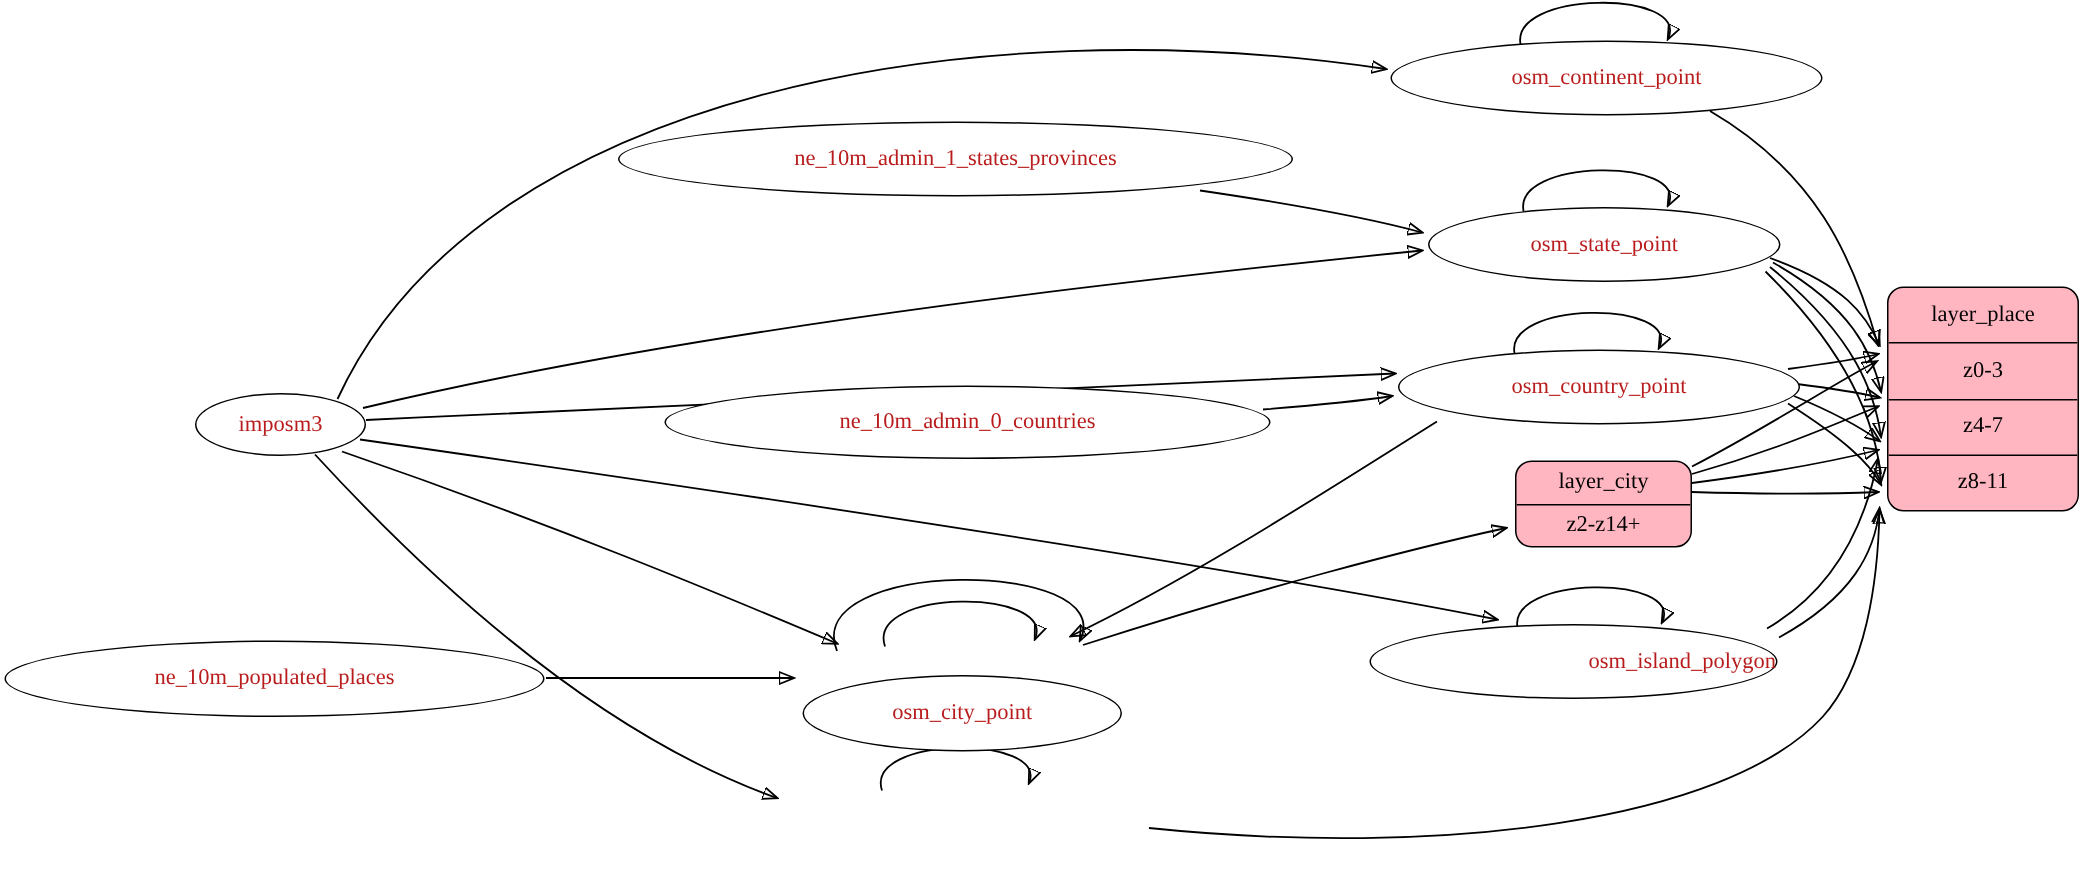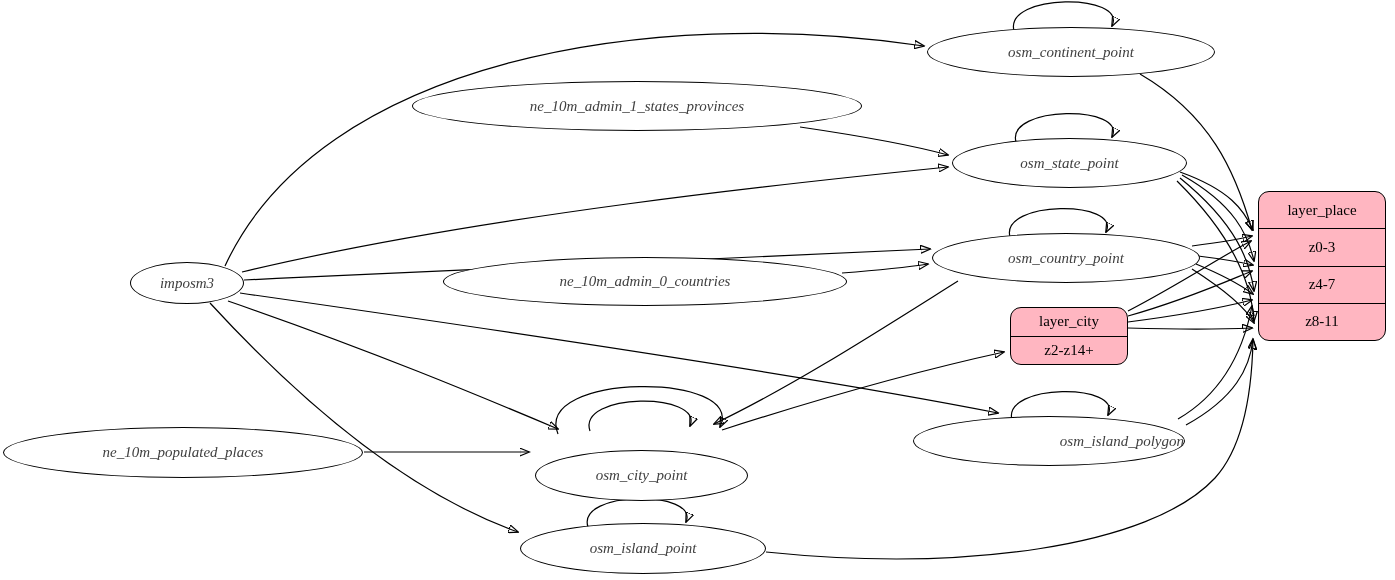--- a/index.html
+++ b/index.html
@@ -5,21 +5,21 @@
   html,body{margin:0;padding:0;}
   body{
     width:1395px;height:580px;position:relative;background:#ffffff;
     font-family:"Liberation Serif","DejaVu Serif",serif;
     overflow:hidden;
   }
   .stage{position:absolute;left:0;top:0;width:1395px;height:580px;}
   .node{
     position:absolute;border:1px solid #000;border-radius:50%;
     background:#fff;display:flex;align-items:center;justify-content:center;
-    font-size:15px;color:#404040;box-sizing:border-box;white-space:nowrap;font-style:italic;
+    font-size:15px;color:#b91c1c;box-sizing:border-box;white-space:nowrap;
   }
   .record{
     position:absolute;border:1.5px solid #000;border-radius:11px;
     background:#ffb6c1;box-sizing:border-box;overflow:hidden;
     display:flex;flex-direction:column;font-size:15px;color:#000;
   }
   .record .row{
     flex:1;display:flex;align-items:center;justify-content:center;
     border-top:1.2px solid #000;white-space:nowrap;
   }
@@ -107,23 +107,20 @@
   </div>
 
   <div class="node" style="left:535px;top:450px;width:213px;height:51px;">
     <span>osm_city_point</span>
   </div>
 
   <div class="node" style="left:913px;top:416px;width:272px;height:50px;justify-content:flex-end;">
     <span>osm_island_polygon</span>
   </div>
 
-  <div class="node" style="left:520px;top:523px;width:246px;height:51px;">
-    <span>osm_island_point</span>
-  </div>
 
   <div class="record" style="left:1010px;top:307px;width:118px;height:58px;">
     <div class="row">layer_city</div>
     <div class="row">z2-z14+</div>
   </div>
 
   <div class="record" style="left:1258px;top:191px;width:128px;height:150px;">
     <div class="row">layer_place</div>
     <div class="row">z0-3</div>
     <div class="row">z4-7</div>

